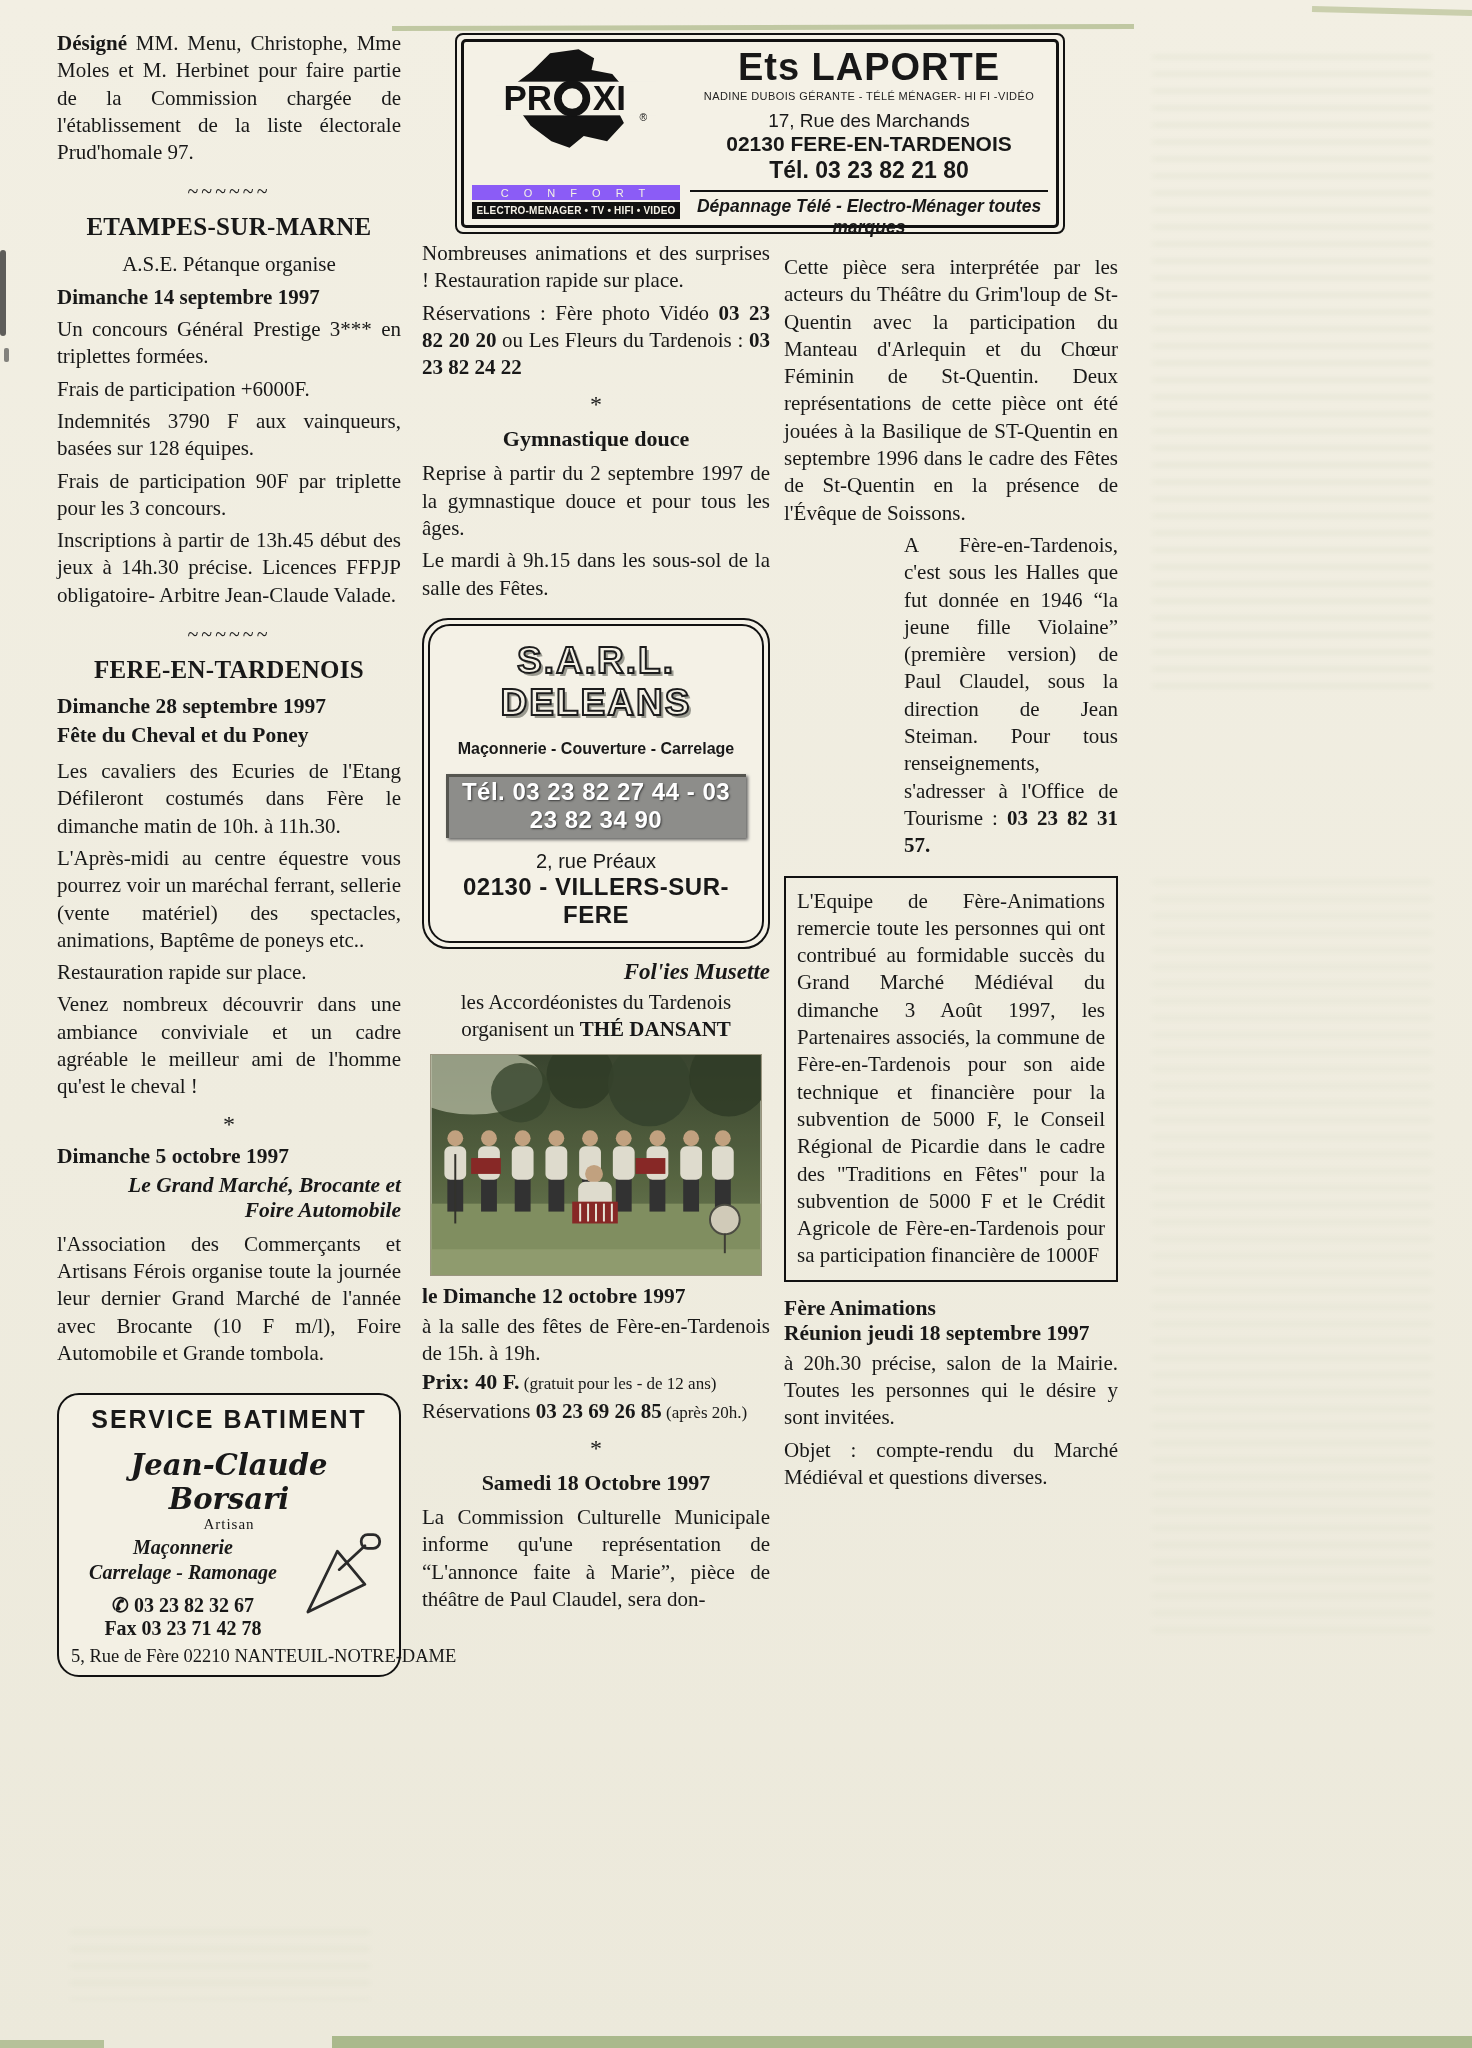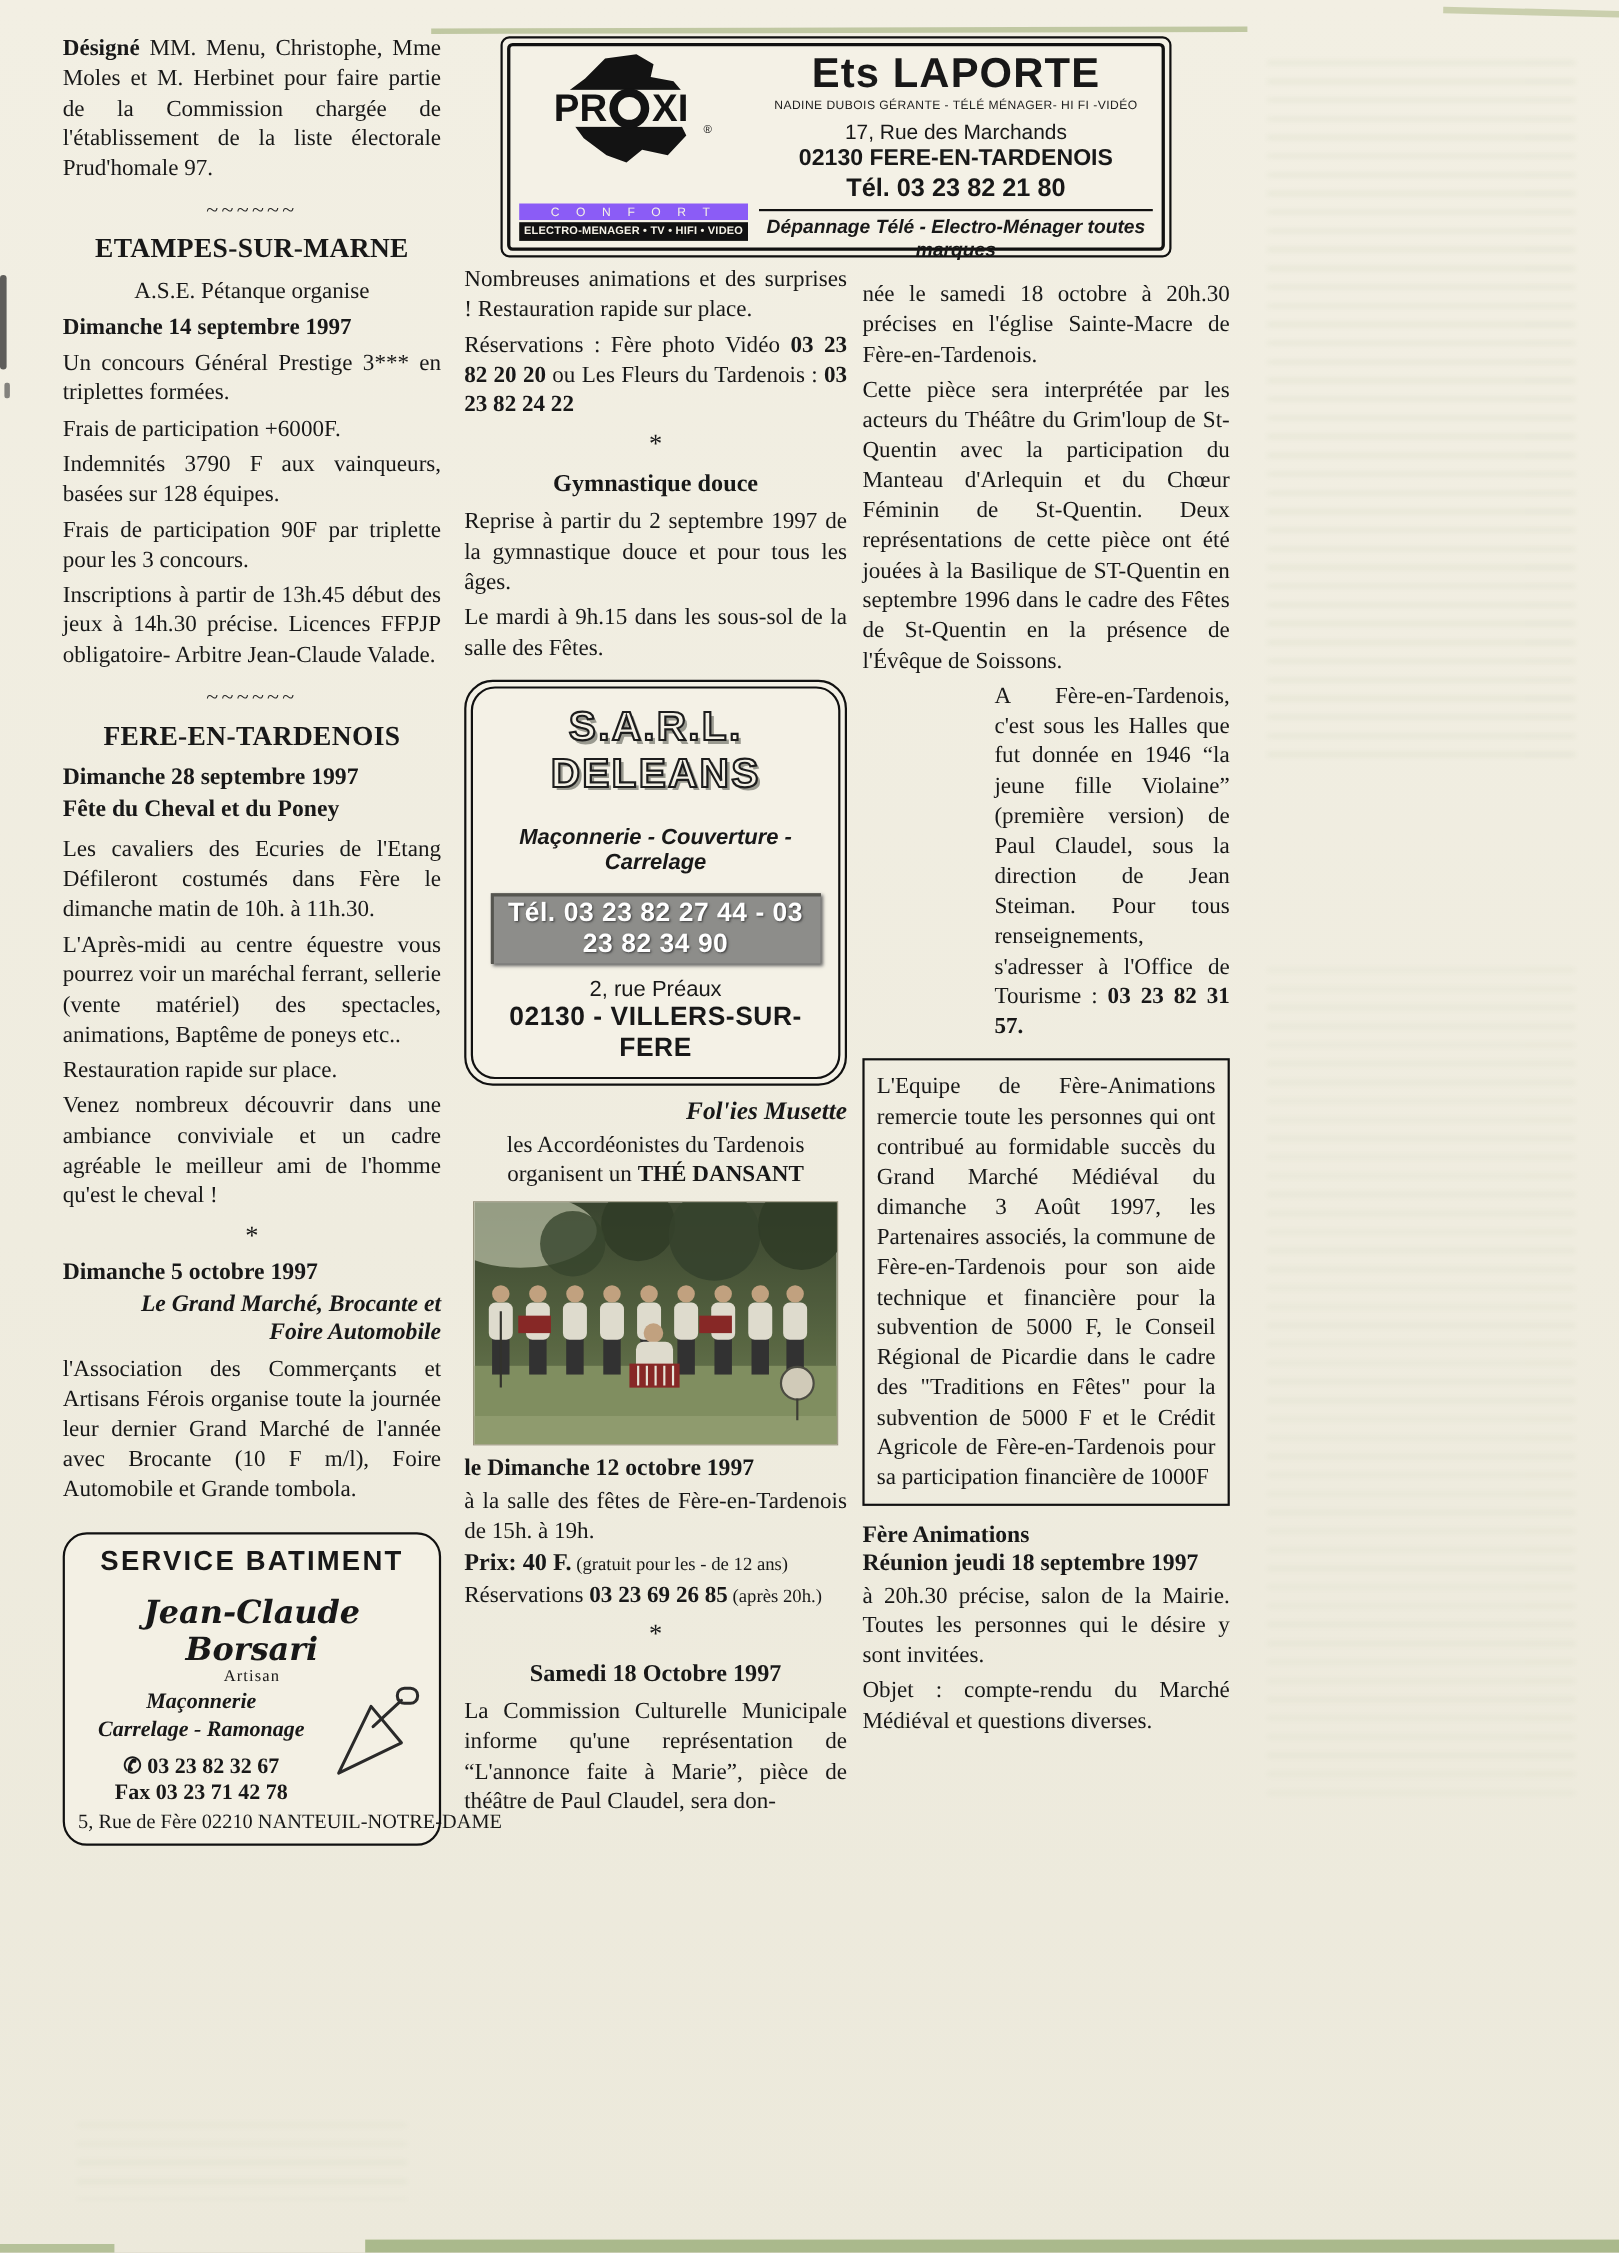--- a/index.html
+++ b/index.html
@@ -43,21 +43,21 @@
   .laporte-addr2 { font-size:21px; font-weight:bold; }
   .laporte-tel { font-size:23px; font-weight:bold; margin-top:1px; }
   .laporte-rule { border-top:2px solid #111; margin:6px 0 4px; }
   .laporte-footer { font-size:17.5px; font-weight:bold; font-style:italic; }
 
   
   .ad-deleans { border:2px solid #111; border-radius:26px; padding:4px; margin:16px 0 10px; background:#f4f1e6; }
   .ad-deleans-inner { border:2px solid #111; border-radius:22px; padding:14px 10px 12px; text-align:center; }
   .deleans-name { font-family:"Liberation Sans", sans-serif; font-size:37px; font-weight:bold; letter-spacing:2px;
     color:#f4f1e6; -webkit-text-stroke:2px #1d1d1d; text-shadow:3px 3px 0 #9a9a90; }
-  .deleans-services { font-family:"Liberation Sans", sans-serif; font-size:20px; font-weight:bold; margin-top:26px;font-style:italic; }
+  .deleans-services { font-family:"Liberation Sans", sans-serif; font-size:16px; font-weight:bold; margin-top:16px; }
   .deleans-banner { margin:16px auto 12px; width:96%; background:#8d8d8a; color:#fff;
     font-family:"Liberation Sans", sans-serif; font-size:24px; font-weight:bold; padding:4px 2px;
     box-shadow:3px 3px 0 #55554f inset, 2px 2px 3px #666; text-shadow:1px 1px 2px #3c3c3c; letter-spacing:.5px; }
   .deleans-addr1 { font-family:"Liberation Sans", sans-serif; font-size:20px; margin-top:4px; }
   .deleans-addr2 { font-family:"Liberation Sans", sans-serif; font-size:24px; font-weight:bold; letter-spacing:.5px; }
 
   
   .ad-batiment { border:2px solid #111; border-radius:22px; margin-top:26px; padding:10px 12px 8px; background:#f3f0e4; }
   .ab-title { font-family:"Liberation Sans", sans-serif; font-size:25px; font-weight:bold; letter-spacing:2px; text-align:center; }
   .ab-name { font-family:"DejaVu Serif", serif; font-style:italic; font-weight:bold; font-size:29px; text-align:center; margin-top:14px; }
@@ -276,21 +276,20 @@
     <p class="para" style="margin-bottom:1px;"><span class="bold" style="font-size:22px;">Prix: 40 F.</span><span class="prix-note"> (gratuit pour les - de 12 ans)</span></p>
     <p class="para"><span>Réservations </span><span class="bold">03 23 69 26 85</span><span class="resa-note"> (après 20h.)</span></p>
 
     <div class="star">*</div>
 
     <h3 class="h-small">Samedi 18 Octobre 1997</h3>
     <p class="para">La Commission Culturelle Municipale informe qu'une représentation de “L'annonce faite à Marie”, pièce de théâtre de Paul Claudel, sera don-</p>
   </div>
 
   <div class="col col-right">
-    <p class="para">née le samedi 18 octobre à 20h.30 précises en l'église Sainte-Macre de Fère-en-Tardenois.</p>
     <p class="para">Cette pièce sera interprétée par les acteurs du Théâtre du Grim'loup de St-Quentin avec la participation du Manteau d'Arlequin et du Chœur Féminin de St-Quentin. Deux représentations de cette pièce ont été jouées à la Basilique de ST-Quentin en septembre 1996 dans le cadre des Fêtes de St-Quentin en la présence de l'Évêque de Soissons.</p>
     <p class="para narrow"><span>A Fère-en-Tardenois, c'est sous les Halles que fut donnée en 1946 “la jeune fille Violaine” (première version) de Paul Claudel, sous la direction de Jean Steiman. Pour tous renseignements, s'adresser à l'Office de Tourisme : </span><span class="bold">03 23 82 31 57.</span></p>
 
     <div class="right-box">
       <p class="para" style="margin:0;">L'Equipe de Fère-Animations remercie toute les personnes qui ont contribué au formidable succès du Grand Marché Médiéval du dimanche 3 Août 1997, les Partenaires associés, la commune de Fère-en-Tardenois pour son aide technique et financière pour la subvention de 5000 F, le Conseil Régional de Picardie dans le cadre des "Traditions en Fêtes" pour la subvention de 5000 F et le Crédit Agricole de Fère-en-Tardenois pour sa participation financière de 1000F</p>
     </div>
 
     <p class="h-date" style="margin-bottom:0;">Fère Animations</p>
     <p class="h-date" style="margin-top:0;">Réunion jeudi 18 septembre 1997</p>
     <p class="para">à 20h.30 précise, salon de la Mairie. Toutes les personnes qui le désire y sont invitées.</p>

